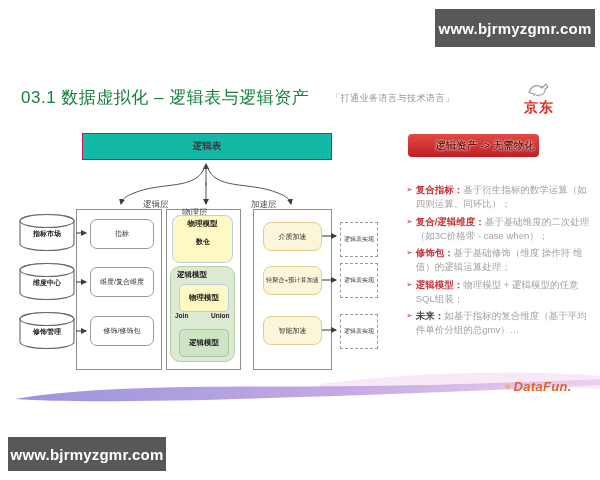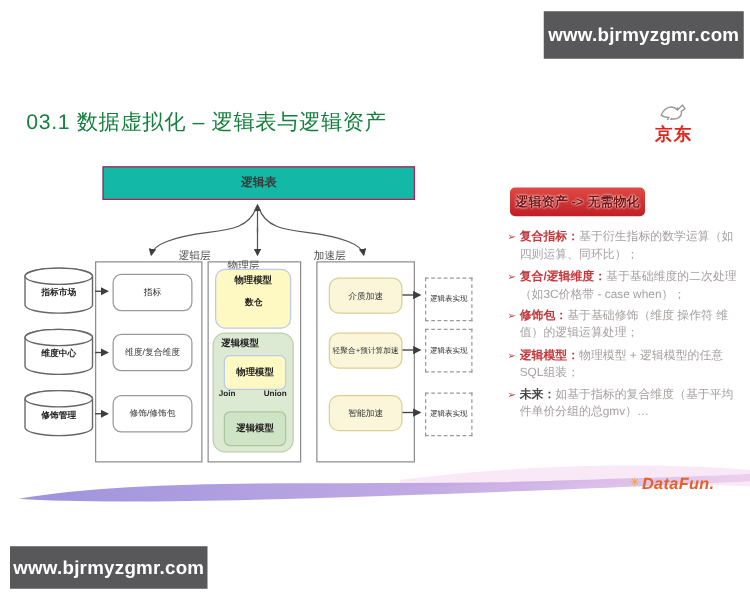--- a/index.html
+++ b/index.html
@@ -34,24 +34,24 @@
             justify-content:center;font-size:7.5px;font-weight:bold;color:#222;}
   .jl{left:175px;top:312px;font-size:6.5px;font-weight:bold;color:#222;}
   .ul{left:211px;top:312px;font-size:6.5px;font-weight:bold;color:#222;}
   .lm-inner{left:179px;top:329px;width:48px;height:26px;background:#cfe3c5;border:1px solid #a9c79b;border-radius:5px;
             display:flex;align-items:center;justify-content:center;font-size:7.5px;font-weight:bold;color:#222;}
   .abox{left:263px;width:57px;height:27px;background:#fbf6da;border:1px solid #dccf92;border-radius:8px;
         display:flex;align-items:center;justify-content:center;font-size:7px;color:#333;text-align:center;z-index:3;}
   .dbox{left:340px;width:36px;height:33px;border:1px dashed #999;background:#fff;display:flex;align-items:center;
         justify-content:center;font-size:6px;color:#333;text-align:center;z-index:3;}
   
-  .badge{left:408px;top:150px;width:108px;height:23px;border-radius:4px;
+  .badge{left:408px;top:134px;width:108px;height:23px;border-radius:4px;
          background:linear-gradient(180deg,#e04a44,#c01f25);
          color:#7c0f0f;text-shadow:0 0 2px rgba(255,255,255,.9),0 0 1px rgba(255,255,255,.9);
-         font-weight:bold;font-size:10.5px;display:flex;align-items:center;justify-content:center;}
+         font-weight:bold;font-size:10.5px;display:flex;align-items:center;justify-content:center;padding-left:23px;}
   .bullets{left:406px;top:183px;width:187px;}
   .bullet{display:flex;font-size:9.5px;line-height:1.5;margin-bottom:3px;}
   .bmark{color:#c5373b;margin-right:3px;font-size:8px;line-height:1.8;flex:0 0 auto;}
   .blabel{color:#c5373b;font-weight:bold;}
   .blabel.dark{color:#4a4a4a;}
   .btext{color:#a5a0a0;}
   
   .datafun{left:504px;top:379px;display:flex;align-items:center;gap:2px;}
   .df-icon{color:#f0a01e;font-size:9px;}
   .df-text{font-size:13px;font-weight:bold;font-style:italic;color:#e2622a;letter-spacing:.3px;}
@@ -60,20 +60,21 @@
 </style>
 </head>
 <body>
 
 <div style="width:600px;height:480px;position:relative;">
 
   <div class="wm wm-top">www.bjrmyzgmr.com</div>
   <div class="wm wm-bottom">www.bjrmyzgmr.com</div>
 
   <div class="abs title">03.1 数据虚拟化 – 逻辑表与逻辑资产</div>
+  <div class="abs subtitle">「打通业务语言与技术语言」</div>
   <div class="abs jd">
     <svg width="24" height="16" viewBox="0 0 24 16">
       <path d="M2,12 c3,-7 9,-8 13,-4 l4,-4 2,3 -3,2 c1,4 -3,7 -8,6 l-1,2 -2,-1 1,-2 c-3,0 -5,-1 -6,-2 z" fill="none" stroke="#97979c" stroke-width="1.1"></path>
       <circle cx="15" cy="6.5" r="0.8" fill="#97979c"></circle>
     </svg>
     <span class="brand">京东</span>
   </div>
 
   <svg class="deco" width="600" height="480" viewBox="0 0 600 480">
     <defs>

